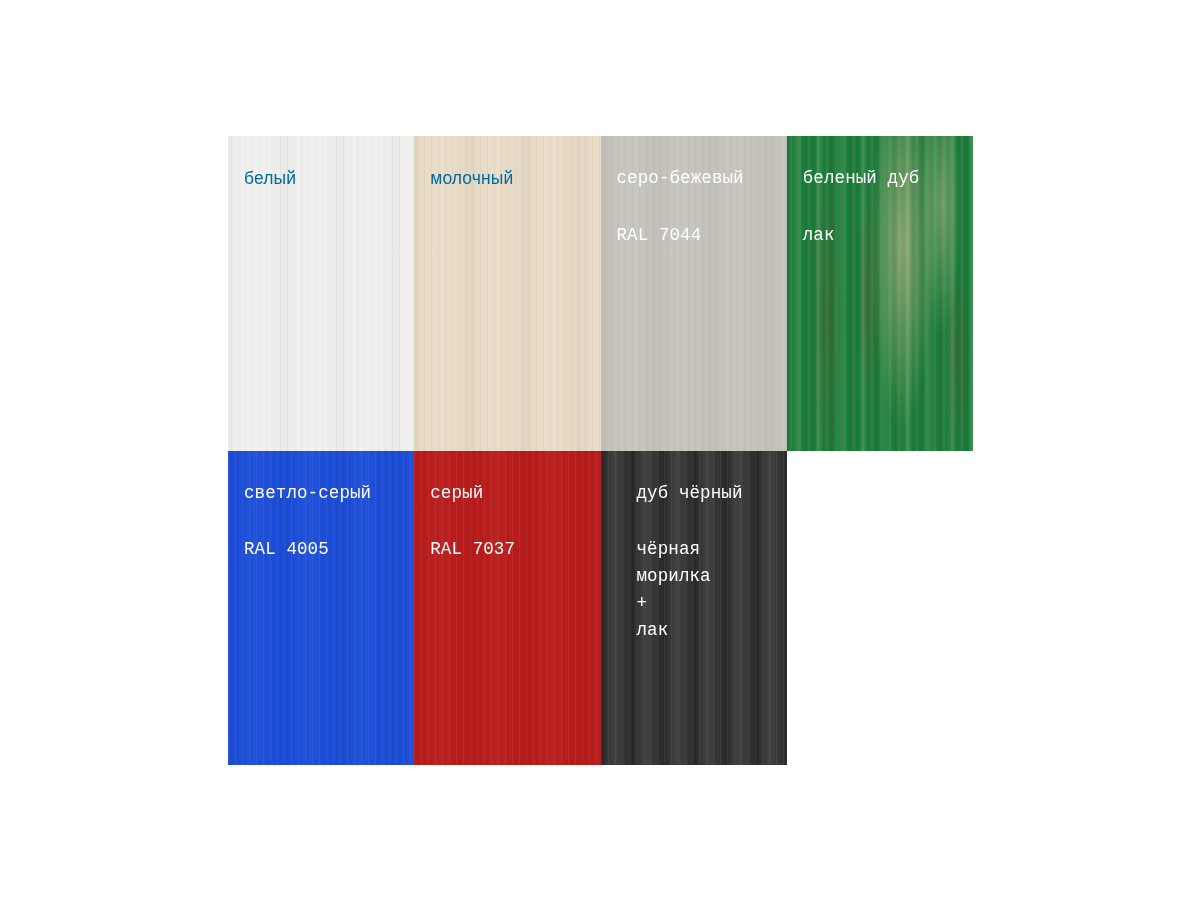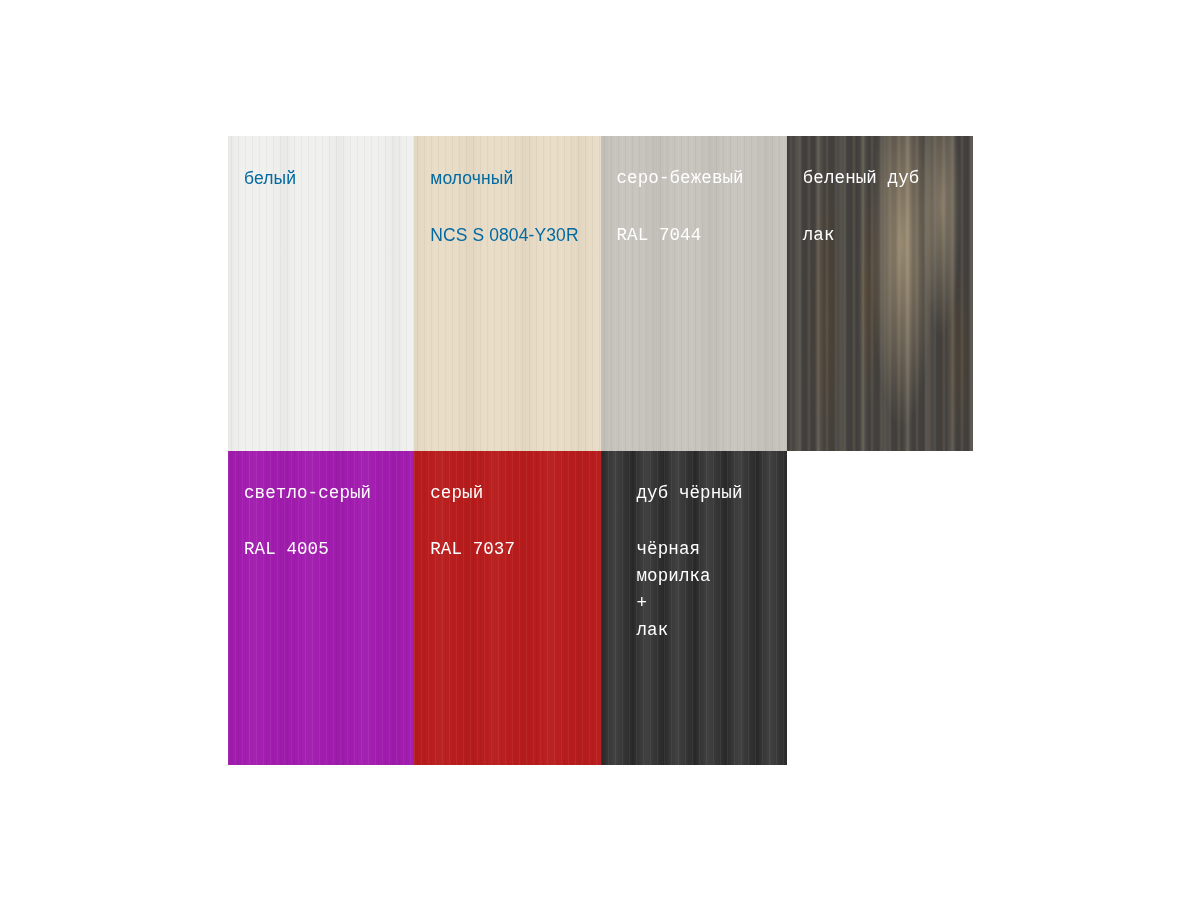--- a/index.html
+++ b/index.html
@@ -138,40 +138,39 @@
       <div class="grain-fine"></div>
       <div class="swatch-text">
         <p class="swatch-name">белый</p>
       </div>
     </div>
     <div class="swatch painted text-dark" style="background: rgb(232, 220, 198);">
       <div class="grain-broad"></div>
       <div class="grain-fine"></div>
       <div class="swatch-text">
         <p class="swatch-name">молочный</p>
-        <p class="swatch-code">NCS S 0804-Y30R</p>
       </div>
     </div>
     <div class="swatch painted text-light" style="background: rgb(198, 196, 189);">
       <div class="grain-broad"></div>
       <div class="grain-fine"></div>
       <div class="swatch-text">
         <p class="swatch-name">серо-бежевый</p>
         <p class="swatch-code">RAL 7044</p>
       </div>
     </div>
-    <div class="swatch oak text-light" style="background: #404040;">
+    <div class="swatch oak text-light" style="background: #15803d;">
       <div class="grain-broad"></div>
       <div class="grain-fine"></div>
       <div class="swatch-text">
         <p class="swatch-name">беленый дуб</p>
         <p class="swatch-code">лак</p>
       </div>
     </div>
-    <div class="swatch painted text-light" style="background: #a21caf;">
+    <div class="swatch painted text-light" style="background: #1d4ed8;">
       <div class="grain-broad"></div>
       <div class="grain-fine"></div>
       <div class="swatch-text">
         <p class="swatch-name">светло-серый</p>
         <p class="swatch-code">RAL 4005</p>
       </div>
     </div>
     <div class="swatch painted text-light" style="background: #b91c1c;">
       <div class="grain-broad"></div>
       <div class="grain-fine"></div>

